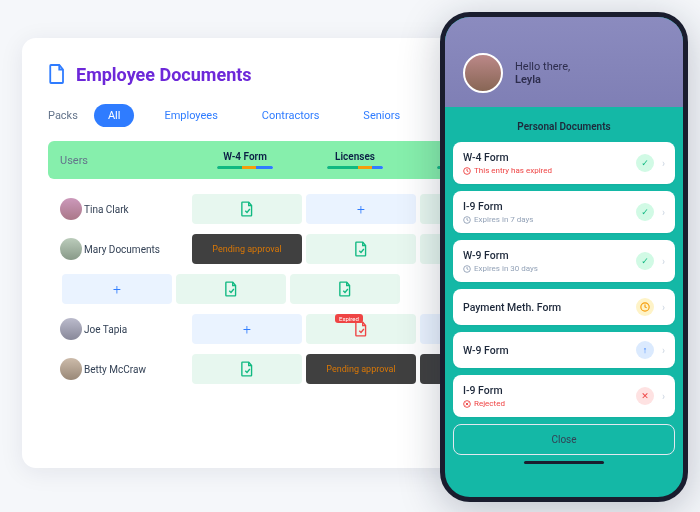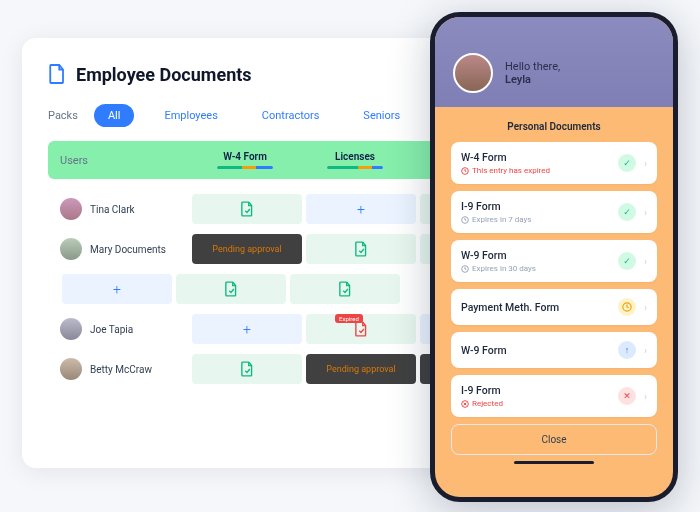--- a/index.html
+++ b/index.html
@@ -2,21 +2,21 @@
 <html><head>
 <meta charset="utf-8">
 <style>
 * { margin:0; padding:0; box-sizing:border-box; font-family:-apple-system,BlinkMacSystemFont,'Segoe UI',Roboto,sans-serif; }
 body { background:#f5f7fa; width:700px; height:512px; position:relative; overflow:hidden; }
 
 
 .desktop-card { position:absolute; left:22px; top:38px; width:580px; height:430px; background:#fff; border-radius:14px; box-shadow:0 4px 24px rgba(20,30,60,0.08); padding:24px 26px 14px; }
 .dc-header { display:flex; align-items:center; justify-content:space-between; margin-bottom:18px; }
 .dc-title-wrap { display:flex; align-items:center; gap:10px; }
-.dc-title { font-size:18px; font-weight:700; color:#0f172a; }
+.dc-title { font-size:18px; font-weight:700; color:#6d28d9; }
 .file-icon { width:18px; height:22px; }
 .avatar-stack { display:flex; align-items:center; }
 .avatar-stack .av { width:24px; height:24px; border-radius:50%; border:2px solid #fff; margin-left:-6px; background:#ddd; position:relative; overflow:hidden; }
 .avatar-stack .av:nth-child(1){background:linear-gradient(#b88,#976)} .avatar-stack .av:nth-child(2){background:linear-gradient(#dcb,#a87)} .avatar-stack .av:nth-child(3){background:linear-gradient(#778,#556)} .avatar-stack .av:nth-child(4){background:linear-gradient(#ba8,#876)}
 .avatar-stack .av.more { background:#e8f1ff; color:#2f7cff; font-size:9px; font-weight:600; display:flex; align-items:center; justify-content:center; }
 
 .tabs { display:flex; align-items:center; gap:16px; margin-bottom:14px; font-size:11px; }
 .tab-label { color:#64748b; }
 .tab { padding:5px 14px; border-radius:999px; color:#2f7cff; background:transparent; cursor:pointer; font-size:11px; }
 .tab.active { background:#2f7cff; color:#fff; }
@@ -24,40 +24,40 @@
 
 .table-head-row { display:flex; align-items:center; background:#86efac; border-radius:6px; padding:10px 12px; margin-bottom:10px; }
 .col-users { width:130px; font-size:11px; color:#64748b; }
 .col { width:110px; text-align:center; }
 .col .ch-title { font-size:10px; font-weight:600; color:#0a1f44; }
 .bar { width:56px; height:3px; margin:4px auto 0; border-radius:2px; background:#e2e8f0; position:relative; overflow:hidden; }
 .bar .seg { position:absolute; top:0; height:100%; }
 .bar .seg.g{background:#10b981} .bar .seg.o{background:#f59e0b} .bar .seg.b{background:#2f7cff}
 
 .row { display:flex; align-items:center; padding:5px 12px; }
-.user-cell { display:flex; align-items:center; gap:8px; width:130px; }
+.user-cell { display:flex; align-items:center; gap:2px; width:130px; }
 .row-av { width:22px; height:22px; border-radius:50%; background:#ccc; flex-shrink:0; }
 .row-av.a1{background:linear-gradient(#c9b,#a78)} .row-av.a2{background:linear-gradient(#bcb,#898)} .row-av.a3{background:linear-gradient(#dcb,#a87)} .row-av.a4{background:linear-gradient(#bbc,#889)} .row-av.a5{background:linear-gradient(#cba,#987)}
 .user-name { font-size:10px; color:#334155; }
 .cell { width:110px; height:30px; margin:0 2px; border-radius:4px; display:flex; align-items:center; justify-content:center; font-size:9px; }
 .cell.green { background:#e7f7ef; }
 .cell.blue { background:#eaf3ff; color:#2f7cff; font-size:14px; font-weight:300; }
 .cell.orange { background:#404040; color:#d97706; }
 .cell.green .doc-ic { color:#10b981; }
 .doc-ic { width:14px; height:16px; }
 .exp-badge { position:absolute; background:#ef4444; color:#fff; font-size:6px; padding:1px 4px; border-radius:3px; margin-top:-22px; margin-left:-24px; }
 .cell.rel { position:relative; }
 
 
-.phone { position:absolute; right:22px; top:12px; width:248px; height:490px; background:#fdba74; border-radius:30px; border:5px solid #1a1d2e; box-shadow:0 8px 40px rgba(20,30,60,0.25); overflow:hidden; }
+.phone { position:absolute; right:12px; top:12px; width:248px; height:490px; background:#14b8a6; border-radius:30px; border:5px solid #1a1d2e; box-shadow:0 8px 40px rgba(20,30,60,0.25); overflow:hidden; }
 .phone-top { background:#8b8bbf; background:linear-gradient(#8b8bbf,#7f7fb5); height:90px; padding:22px 18px 0; display:flex; align-items:center; gap:12px; }
 .phone-av { width:40px; height:40px; border-radius:50%; background:linear-gradient(#b88 0%, #865 100%); border:2px solid #fff; }
 .hello { font-size:11px; color:#2d2d4d; }
 .hello .name { font-weight:600; }
-.phone-body { padding:14px 16px 8px; }
+.phone-body { padding:14px 8px 8px; }
 .pd-title { text-align:center; font-size:10px; font-weight:600; color:#1e293b; margin-bottom:10px; }
 .doc-item { background:#fff; border-radius:8px; box-shadow:0 1px 2px rgba(0,0,0,0.04); padding:9px 10px; margin-bottom:7px; display:flex; align-items:center; justify-content:space-between; gap:6px; }
 .di-left { display:flex; flex-direction:column; gap:2px; min-width:0; }
 .di-name { font-size:10.5px; font-weight:500; color:#1e293b; }
 .di-sub { font-size:8px; color:#94a3b8; display:flex; align-items:center; gap:3px; }
 .di-sub.red { color:#ef4444; }
 .di-right { display:flex; align-items:center; gap:8px; }
 .status-ic { width:18px; height:18px; border-radius:50%; display:flex; align-items:center; justify-content:center; font-size:9px; }
 .status-ic.ok { background:#d1fae5; color:#10b981; }
 .status-ic.pend { background:#fef3c7; color:#f59e0b; }

